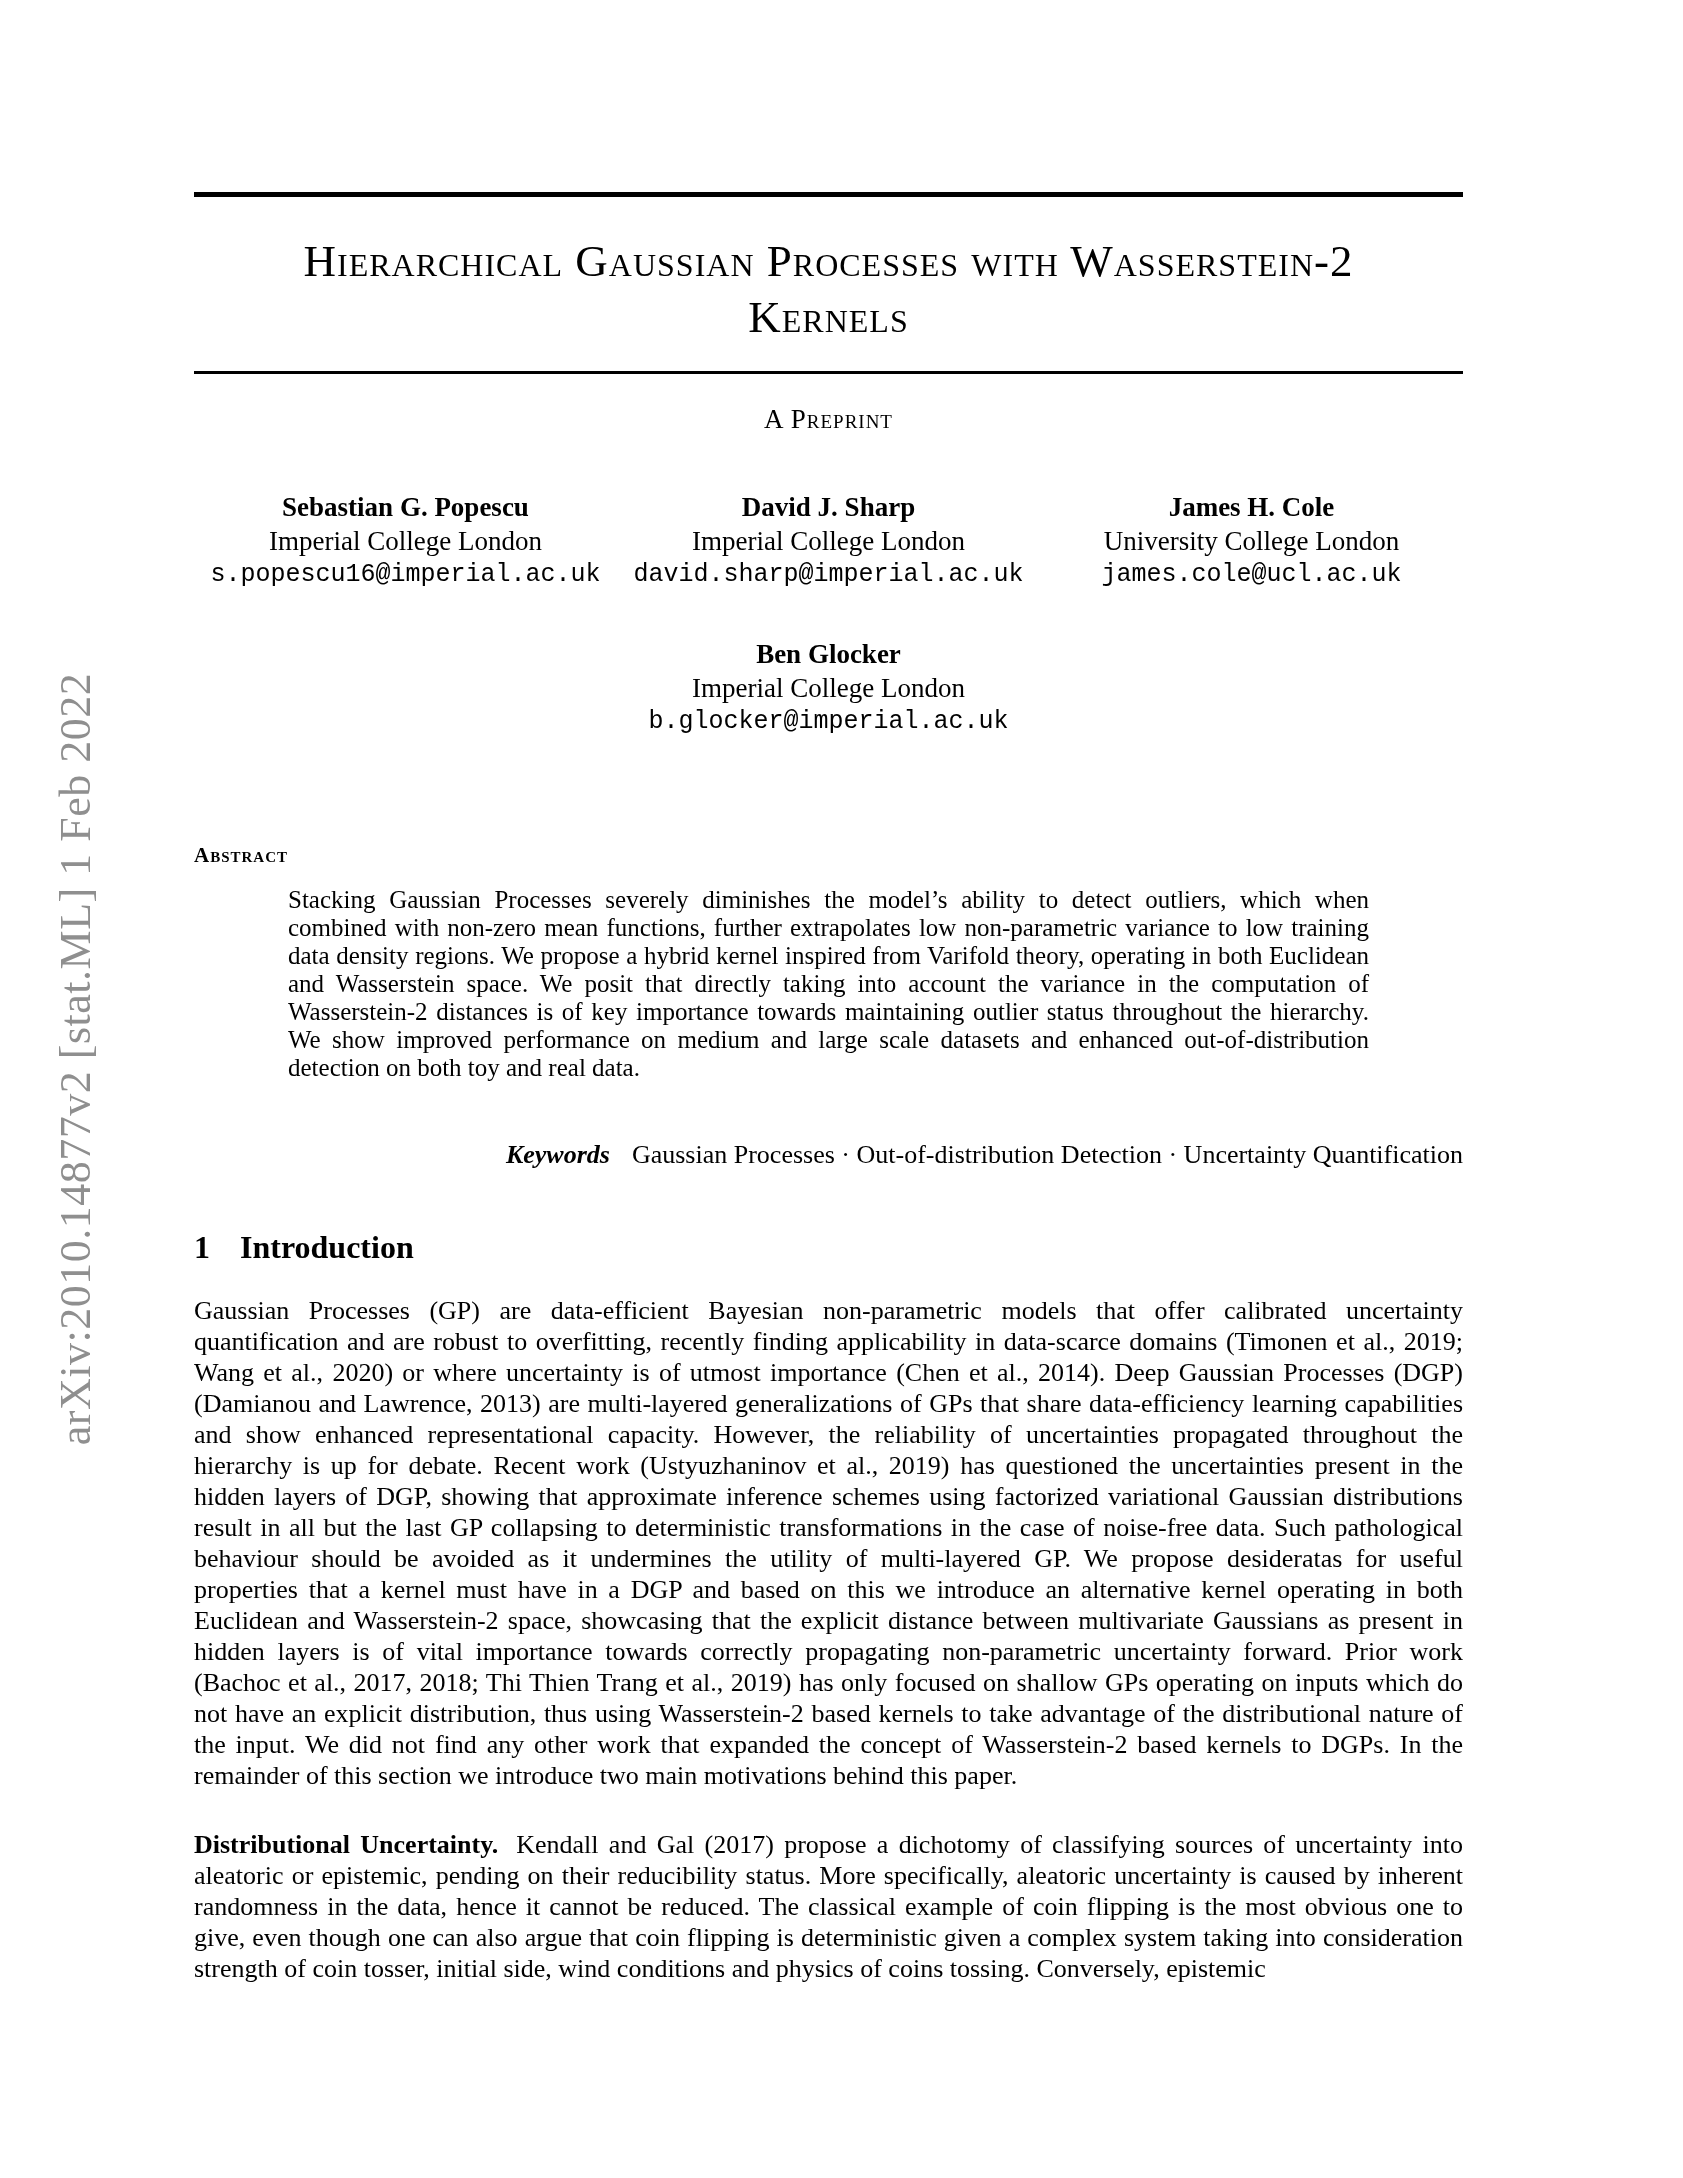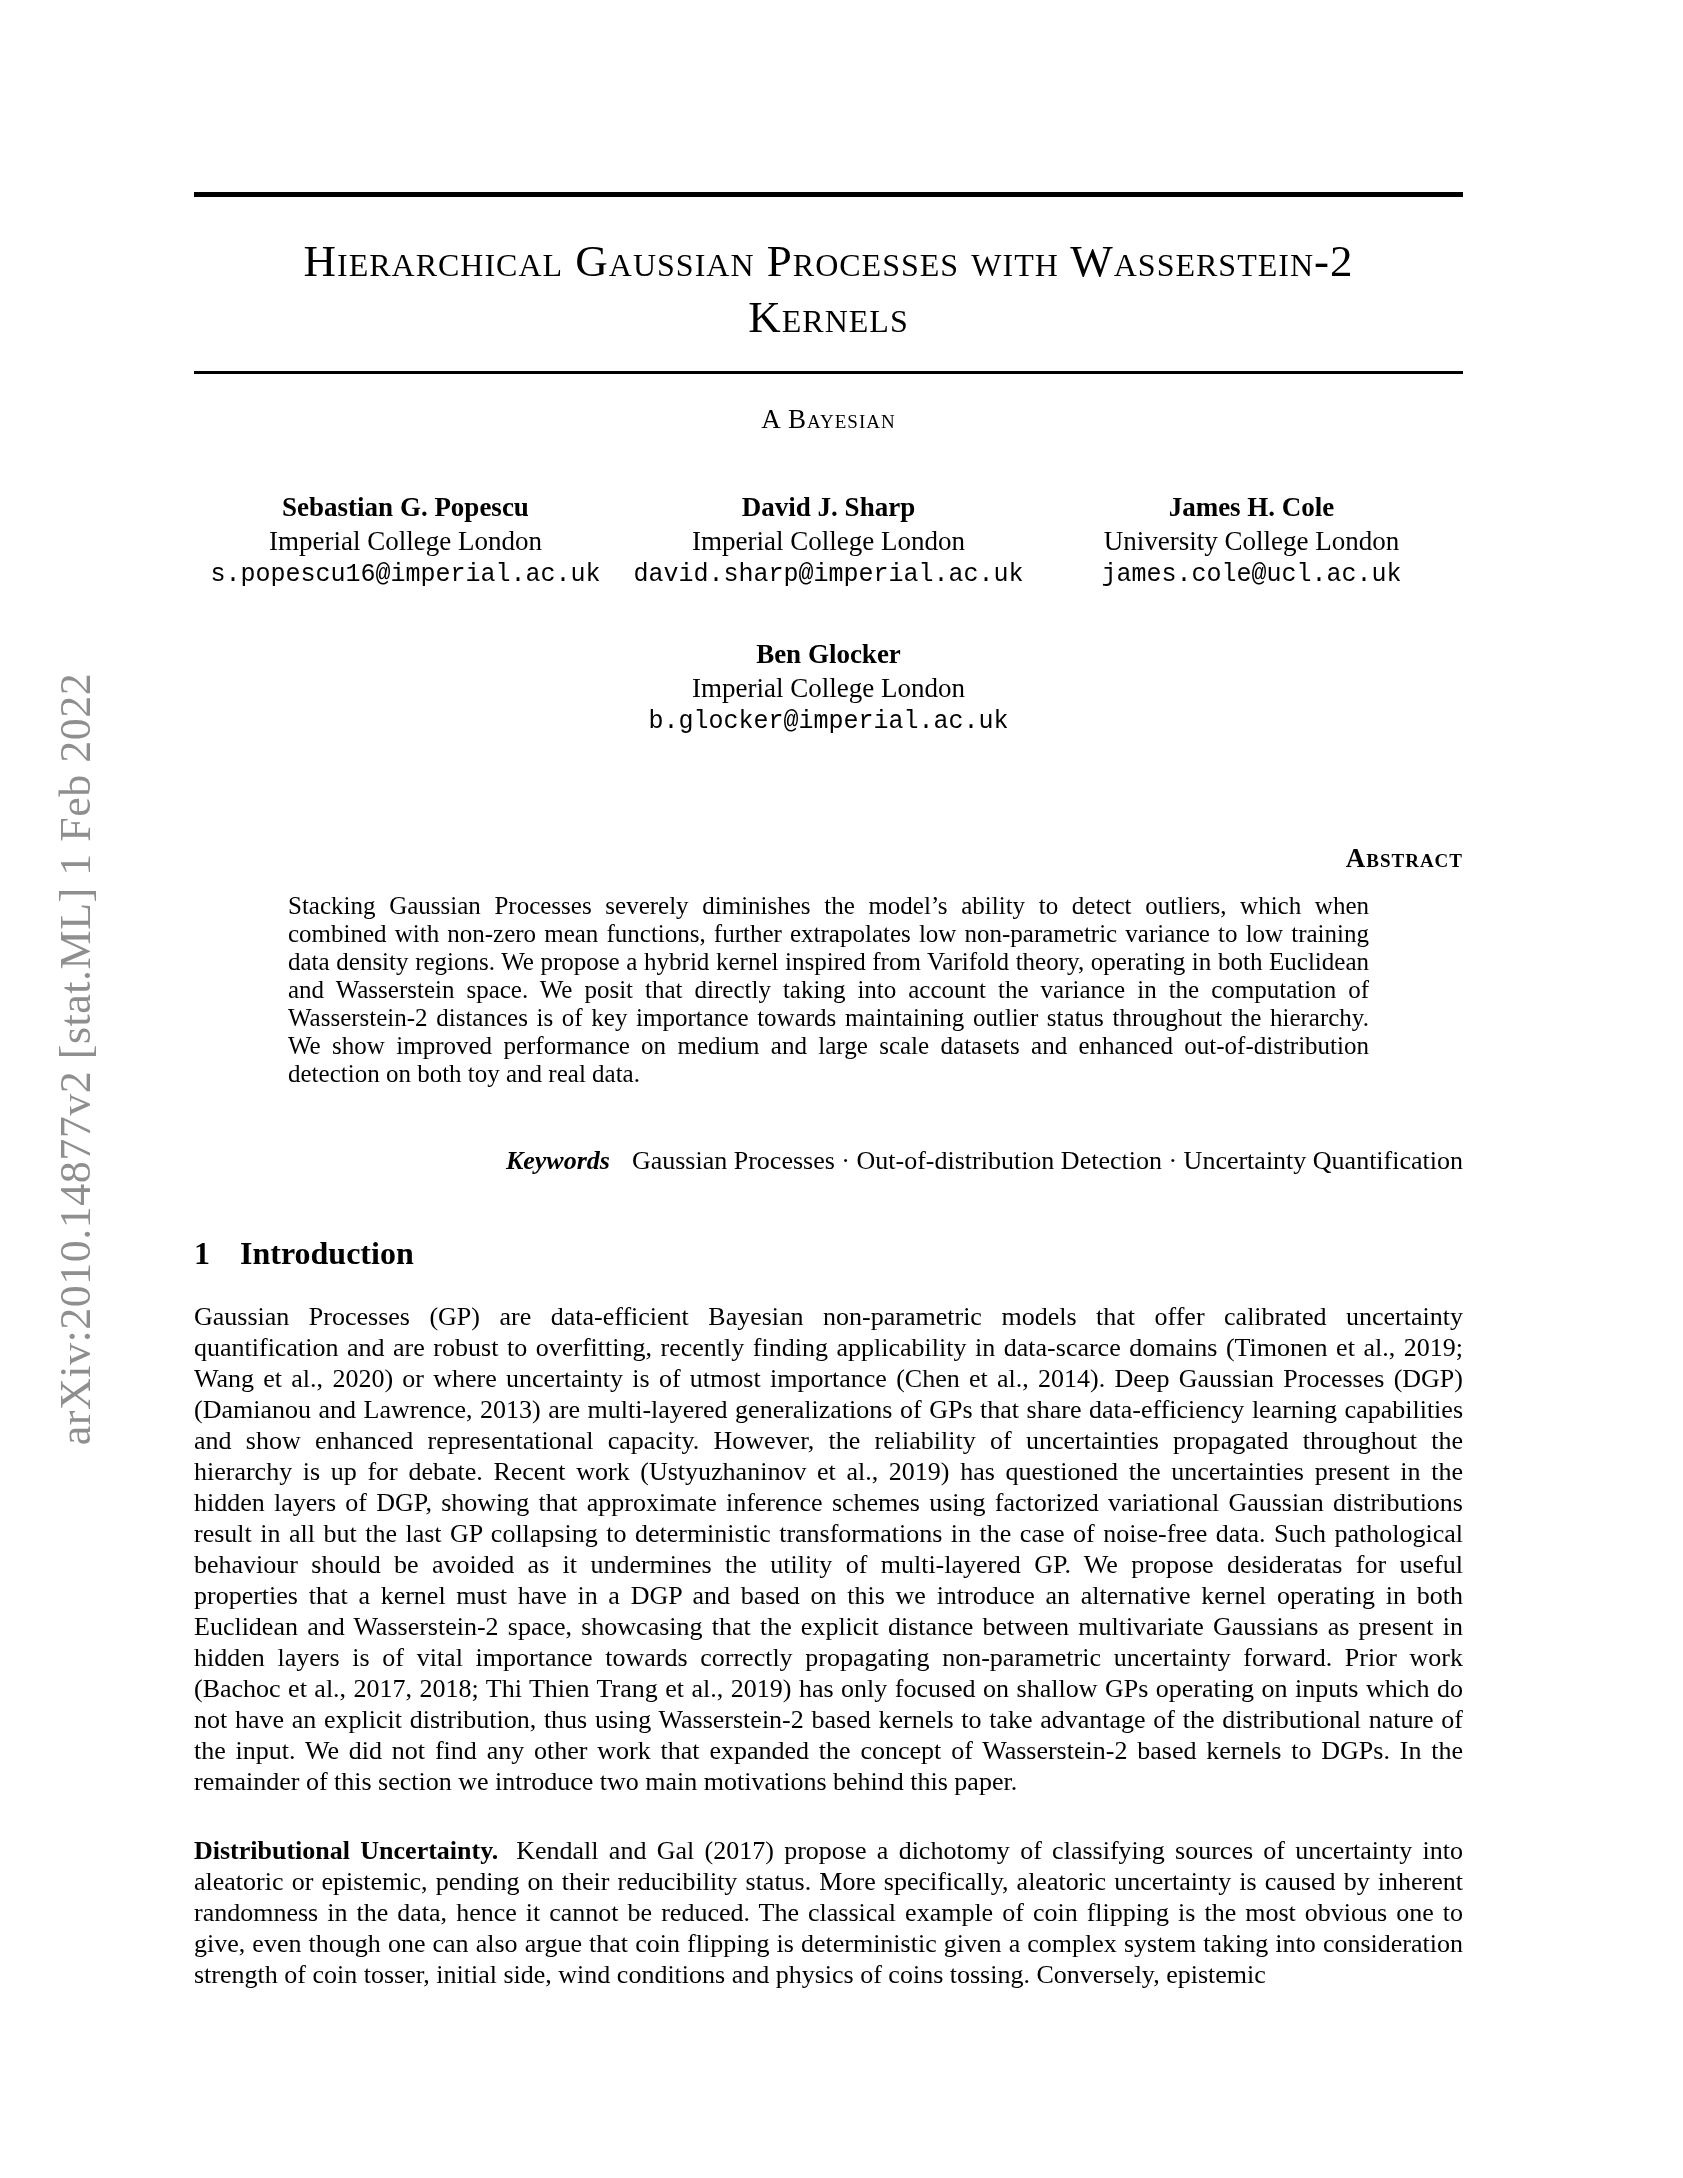--- a/index.html
+++ b/index.html
@@ -57,24 +57,24 @@
   .author-block.single {
     margin: 46px auto 8px auto;
     width: 594px;
     flex: none;
   }
   .author-name { font-weight: bold; font-size: 27px; line-height: 34px; }
   .author-affil { font-size: 27px; line-height: 34px; }
   .author-email { font-family: "Liberation Mono", monospace; font-size: 25px; line-height: 33px; }
   .abstract-heading {
     margin-top: 105px;
-    text-align: right;
+    text-align: left;
     font-weight: bold;
     font-variant: small-caps;
-    font-size: 27px;
+    font-size: 21px;
     letter-spacing: 1px;
   }
   .abstract-text {
     width: 1081px;
     margin: 18px auto 0 auto;
     font-size: 25px;
     line-height: 28px;
     text-align: justify;
   }
   .keywords {
@@ -111,21 +111,21 @@
 
     <div class="rule rule-thick"></div>
 
     <h1 class="title">
       <span class="tline">Hierarchical Gaussian Processes with Wasserstein-2</span>
       <span class="tline">Kernels</span>
     </h1>
 
     <div class="rule rule-thin"></div>
 
-    <div class="preprint">A Bayesian</div>
+    <div class="preprint">A Preprint</div>
 
     <div class="authors-row">
       <div class="author-block">
         <div class="author-name">Sebastian G. Popescu</div>
         <div class="author-affil">Imperial College London</div>
         <div class="author-email">s.popescu16@imperial.ac.uk</div>
       </div>
       <div class="author-block">
         <div class="author-name">David J. Sharp</div>
         <div class="author-affil">Imperial College London</div>

